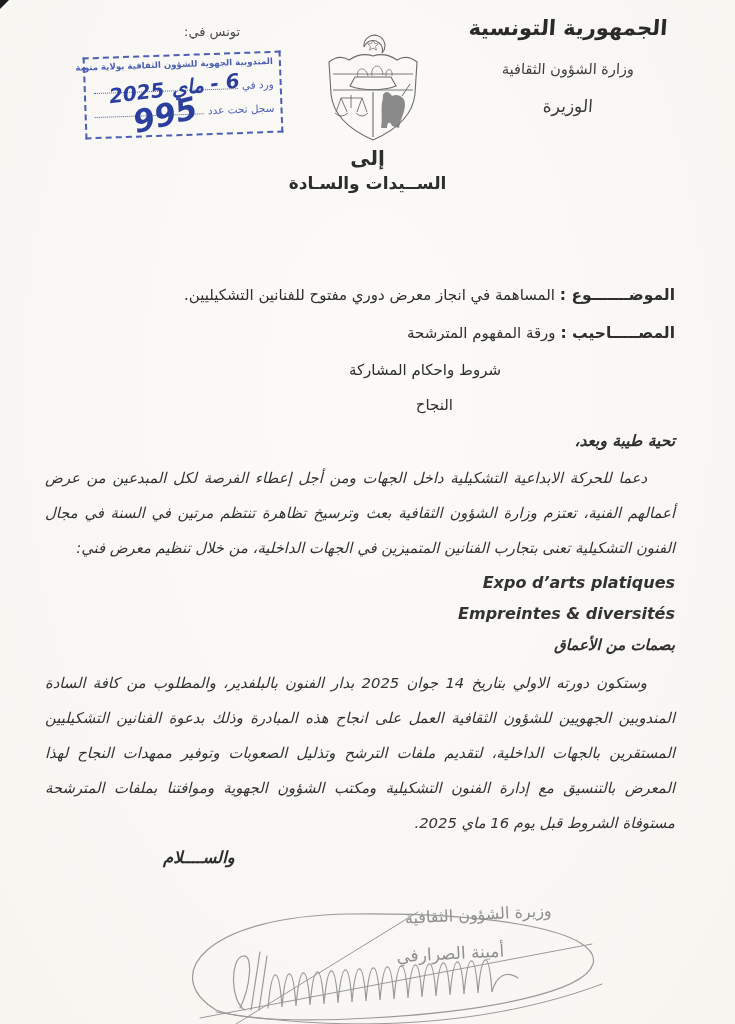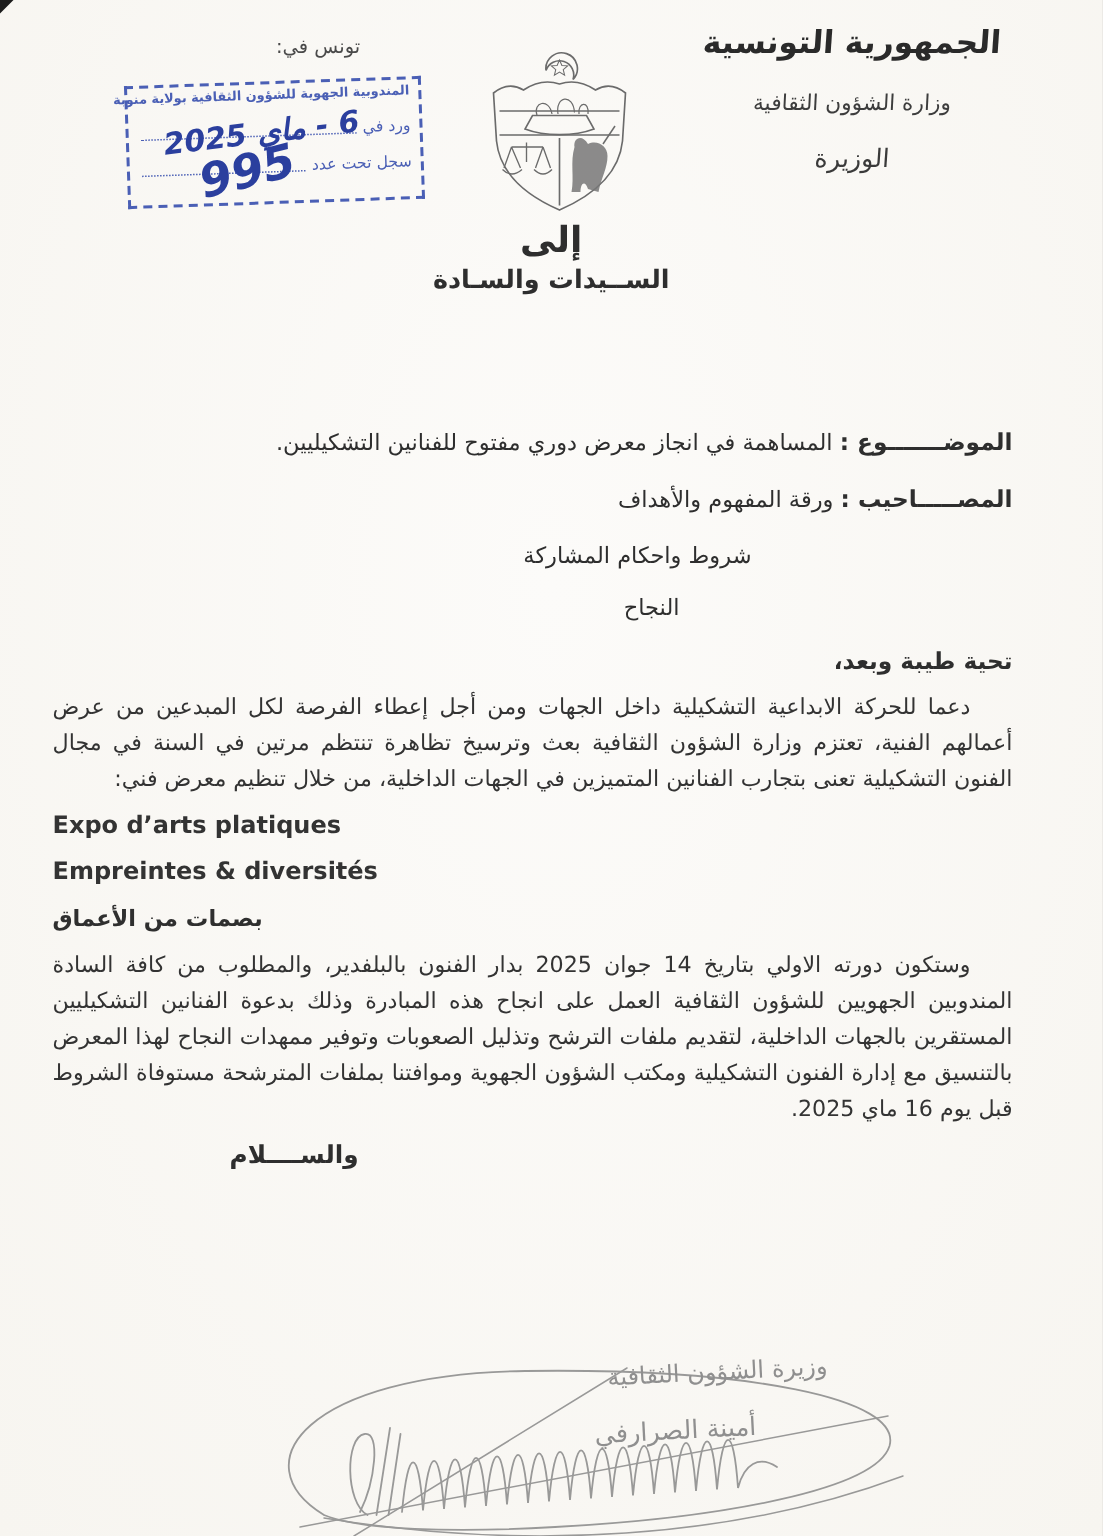--- a/index.html
+++ b/index.html
@@ -31,32 +31,32 @@
   .stamp-row{display:flex;align-items:flex-end;font-size:10.5px;margin-top:12px;}
   .stamp-row .lbl{white-space:nowrap;}
   .stamp-row .leader{flex:1;border-bottom:1.5px dotted var(--stamp_blue,#4a5fb5);margin:0 4px 2px 2px;}
   .hand-date{position:absolute;right:18px;top:20px;width:175px;text-align:center;
     font-size:20px;font-weight:bold;font-style:italic;direction:rtl;white-space:nowrap;
     color:var(--ink_blue,#2b3f9e);transform:rotate(-5deg);}
   .hand-num{position:absolute;left:46px;top:40px;font-size:31px;font-weight:bold;font-style:italic;
     color:var(--ink_blue,#2b3f9e);transform:rotate(-12deg);}
   
   .addressee{position:absolute;top:146px;left:0;right:0;text-align:center;direction:rtl;}
-  .addr-to{font-size:24px;font-weight:bold;}
+  .addr-to{font-size:20px;font-weight:bold;}
   .addr-1{font-size:17px;font-weight:bold;margin-top:3px;}
   .addr-2{font-size:18.5px;font-weight:bold;margin-top:16px;}
   
   .subj-line{position:absolute;right:60px;direction:rtl;font-size:15px;white-space:nowrap;}
   .subj-line b{font-size:15.5px;}
   .attach-item{position:absolute;direction:rtl;font-size:15px;white-space:nowrap;}
   
-  .bodytext{position:absolute;top:432px;left:35px;right:60px;direction:rtl;}
+  .bodytext{position:absolute;top:432px;left:45px;right:60px;direction:rtl;font-style:italic;}
   .salutation{font-size:15.5px;font-weight:bold;margin-bottom:10px;}
-  .para{font-size:14.8px;line-height:24px;text-align:justify;text-indent:28px;color:#333;}
-  .titles{text-align:left;margin:6px 0 2px 0;}
+  .para{font-size:14.8px;line-height:35px;text-align:justify;text-indent:28px;color:#333;}
+  .titles{text-align:right;margin:6px 0 2px 0;}
   .title-fr{direction:ltr;font-size:16px;font-weight:bold;line-height:24px;margin-bottom:7px;color:#333;}
   .title-ar{font-size:15px;font-weight:bold;line-height:24px;margin-bottom:8px;color:#2f2f2f;}
   .closing{font-size:16.5px;font-weight:bold;margin-top:8px;text-align:left;padding-left:118px;direction:rtl;}
   
   .signature{position:absolute;left:150px;top:900px;width:470px;height:124px;color:var(--pencil,#8f8f8f);}
   .sig-text{font-family:"DejaVu Sans",sans-serif;fill:var(--pencil,#8f8f8f);direction:rtl;}
 </style>
 </head>
 <body>
 
@@ -111,21 +111,21 @@
     <div class="addr-to">إلى</div>
     <div class="addr-1">الســيدات والسـادة</div>
   </div>
 
   <div class="subj-line" style="top:286px;">
     <b>الموضـــــــوع :</b>
     <span>المساهمة في انجاز معرض دوري مفتوح للفنانين التشكيليين.</span>
   </div>
   <div class="subj-line" style="top:324px;">
     <b>المصـــــاحيب :</b>
-    <span>ورقة المفهوم والأهداف</span>
+    <span>ورقة المفهوم المترشحة</span>
   </div>
   <div class="attach-item" style="top:361px;right:234px;">شروط واحكام المشاركة</div>
   <div class="attach-item" style="top:396px;right:282px;">النجاح</div>
 
   <div class="bodytext">
     <div class="salutation">تحية طيبة وبعد،</div>
     <div class="para">دعما للحركة الابداعية التشكيلية داخل الجهات ومن أجل إعطاء الفرصة لكل المبدعين من عرض أعمالهم الفنية، تعتزم وزارة الشؤون الثقافية بعث وترسيخ تظاهرة تنتظم مرتين في السنة في مجال الفنون التشكيلية تعنى بتجارب الفنانين المتميزين في الجهات الداخلية، من خلال تنظيم معرض فني:</div>
     <div class="titles">
       <div class="title-fr">Expo d’arts platiques</div>
       <div class="title-fr">Empreintes &amp; diversités</div>

